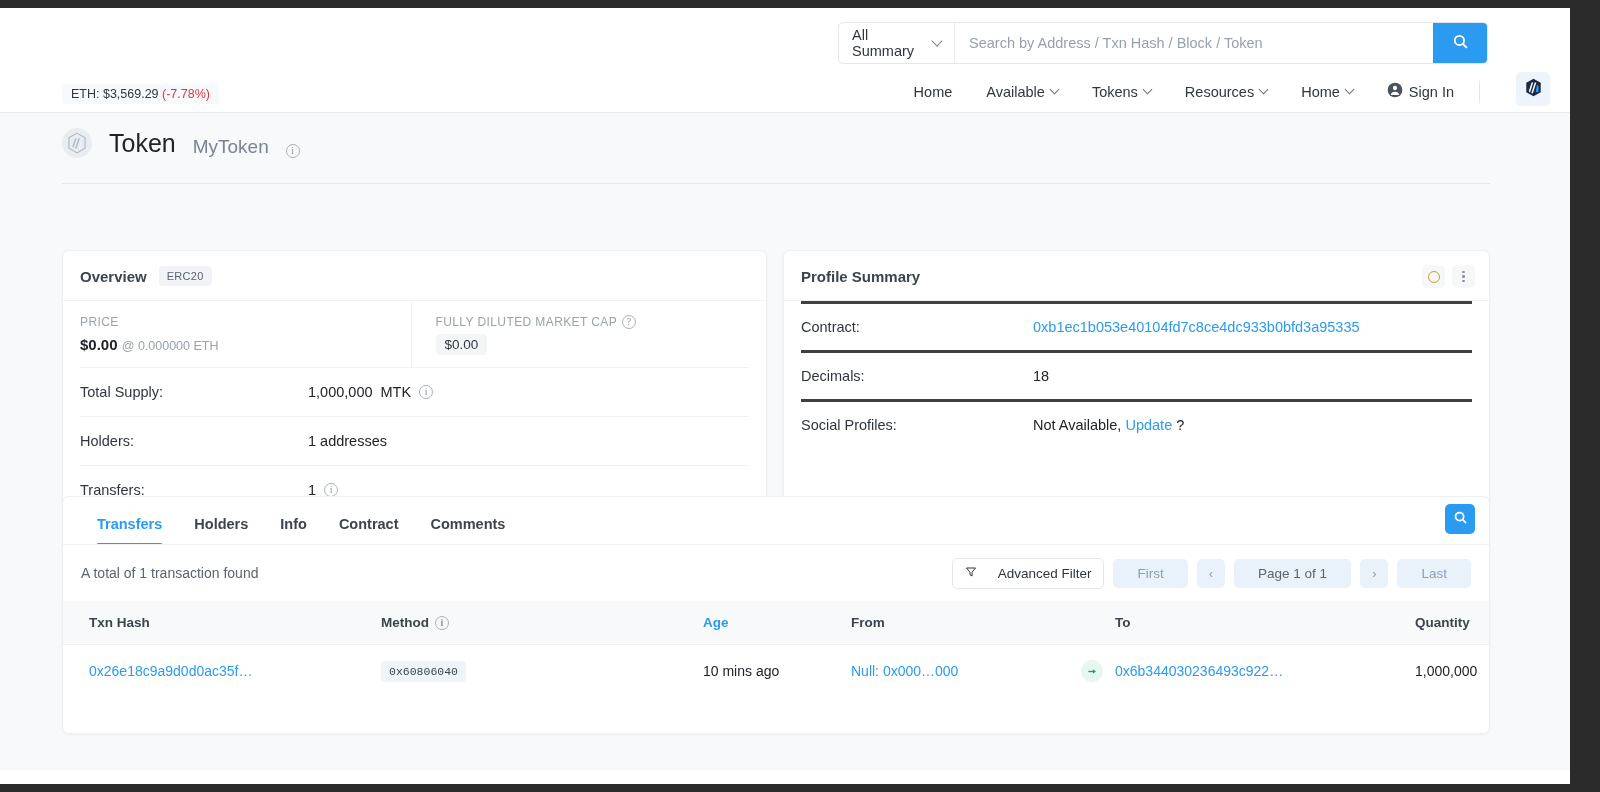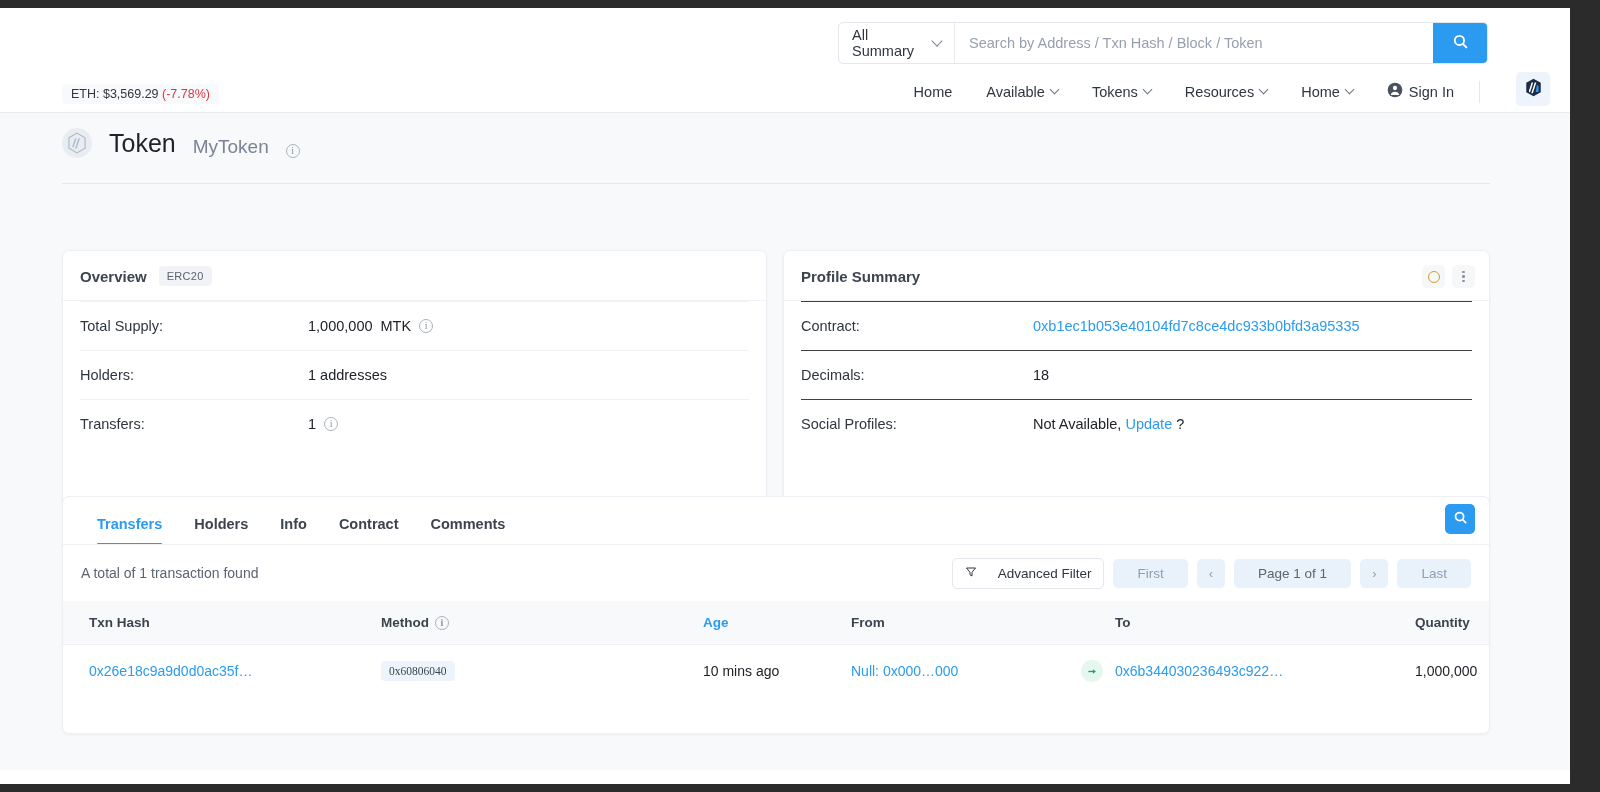--- a/index.html
+++ b/index.html
@@ -86,21 +86,21 @@
   .ov-price b { font-weight:bold; }
   .ov-price span { color:#98a1ae; font-size:12.5px; }
   .mcap-chip { margin-top:5px; display:inline-block; background:#f4f5f7; color:#2f3640;
     font-size:13.5px; padding:3px 9px; border-radius:4px; }
   .kv-row { display:flex; align-items:center; height:49px; border-top:1px solid #f0f2f5; margin:0 17px; }
   .kv-key { width:228px; font-size:14.5px; color:#2f3640; }
   .kv-val { font-size:14.5px; color:#20232a; display:flex; align-items:center; gap:8px; }
   .kv-val b { font-weight:normal; }
 
   
-  .pf-row { display:flex; align-items:center; height:49px; border-top:1px solid #404040; margin:0 17px; }
+  .pf-row { display:flex; align-items:center; height:49px; border-top:3px solid #404040; margin:0 17px; }
   .pf-row:first-of-type { border-top:none; }
   .pf-key { width:232px; font-size:14.5px; color:#2f3640; }
   .pf-val { font-size:14.5px; color:#20232a; }
   .lnk { color:#2a9bf0; text-decoration:none; cursor:pointer; }
 
   
   .ic { width:14px; height:14px; border-radius:50%; border:1.2px solid #aab2bd;
     display:inline-flex; align-items:center; justify-content:center;
     font-size:10px; color:#8a93a0; font-style:normal; line-height:1; font-family:"Liberation Serif",serif; }
 
@@ -129,21 +129,21 @@
   th.sort { color:#2a9bf0; cursor:pointer; }
   th .thin { display:inline-flex; align-items:center; gap:6px; }
   td { font-size:14px; color:#20232a; padding:15px 0; border-top:1px solid #eef0f3; white-space:nowrap; }
   .c1 { padding-left:26px; width:318px; }
   .c2 { width:322px; }
   .c3 { width:148px; }
   .c4 { width:230px; }
   .c5 { width:34px; }
   .c6 { width:300px; }
   .method-chip { display:inline-block; background:#eef4fb; color:#3c4450; font-size:11.5px;
-    padding:4px 8px; border-radius:4px; font-family:Liberation Serif, serif; }
+    padding:4px 8px; border-radius:4px; font-family:Liberation Mono, monospace; }
   .arrow-badge { width:22px; height:22px; border-radius:50%; background:#e6f7f0;
     display:flex; align-items:center; justify-content:center; }
 
   .bottom-shadow { position:absolute; left:0; bottom:0; width:1570px; height:14px; background:#ffffff; }
 </style>
 </head>
 <body>
 
 <div class="viewport">
   <div class="page-bg"></div>
@@ -229,20 +229,36 @@
     <span class="title-sub">MyToken</span>
     <span class="ic">i</span>
   </div>
   <div class="title-div"></div>
 
   <div class="card" id="card-overview">
     <div class="card-head">
       <span class="card-title">Overview</span>
       <span class="tag-erc20">ERC20</span>
       <div class="card-head-sep"></div>
+    </div>
+    <div class="ov-top">
+      <div class="ov-col">
+        <div class="ov-lbl">PRICE</div>
+        <div class="ov-price">
+          <b>$0.00</b>
+          <span>@ 0.000000 ETH</span>
+        </div>
+      </div>
+      <div class="ov-col">
+        <div class="ov-lbl">
+          <span>FULLY DILUTED MARKET CAP</span>
+          <span class="ic">?</span>
+        </div>
+        <div class="mcap-chip">$0.00</div>
+      </div>
     </div>
     <div class="kv-row">
       <span class="kv-key">Total Supply:</span>
       <span class="kv-val">
         <span>1,000,000</span>
         <b>MTK</b>
         <span class="ic">i</span>
       </span>
     </div>
     <div class="kv-row">

